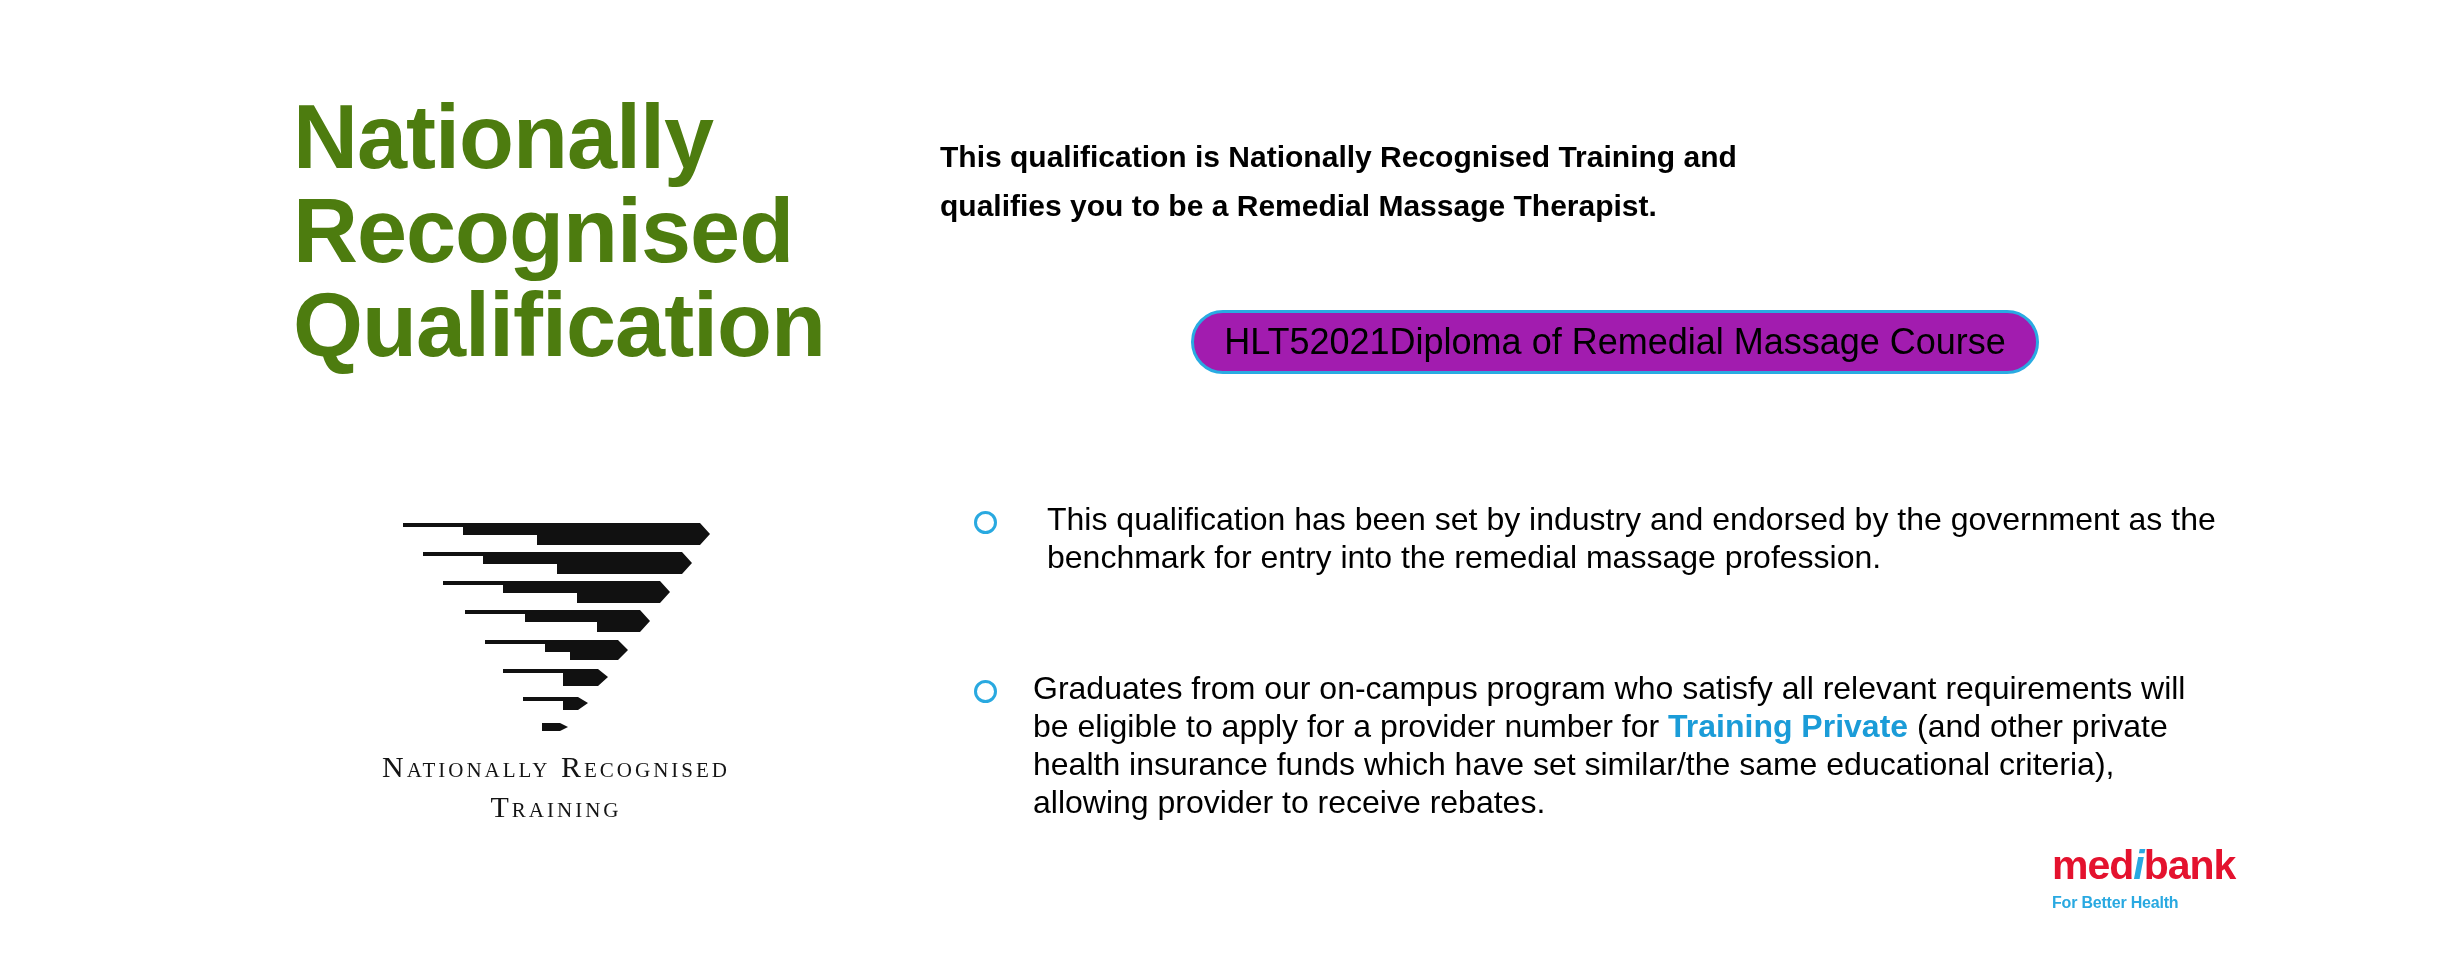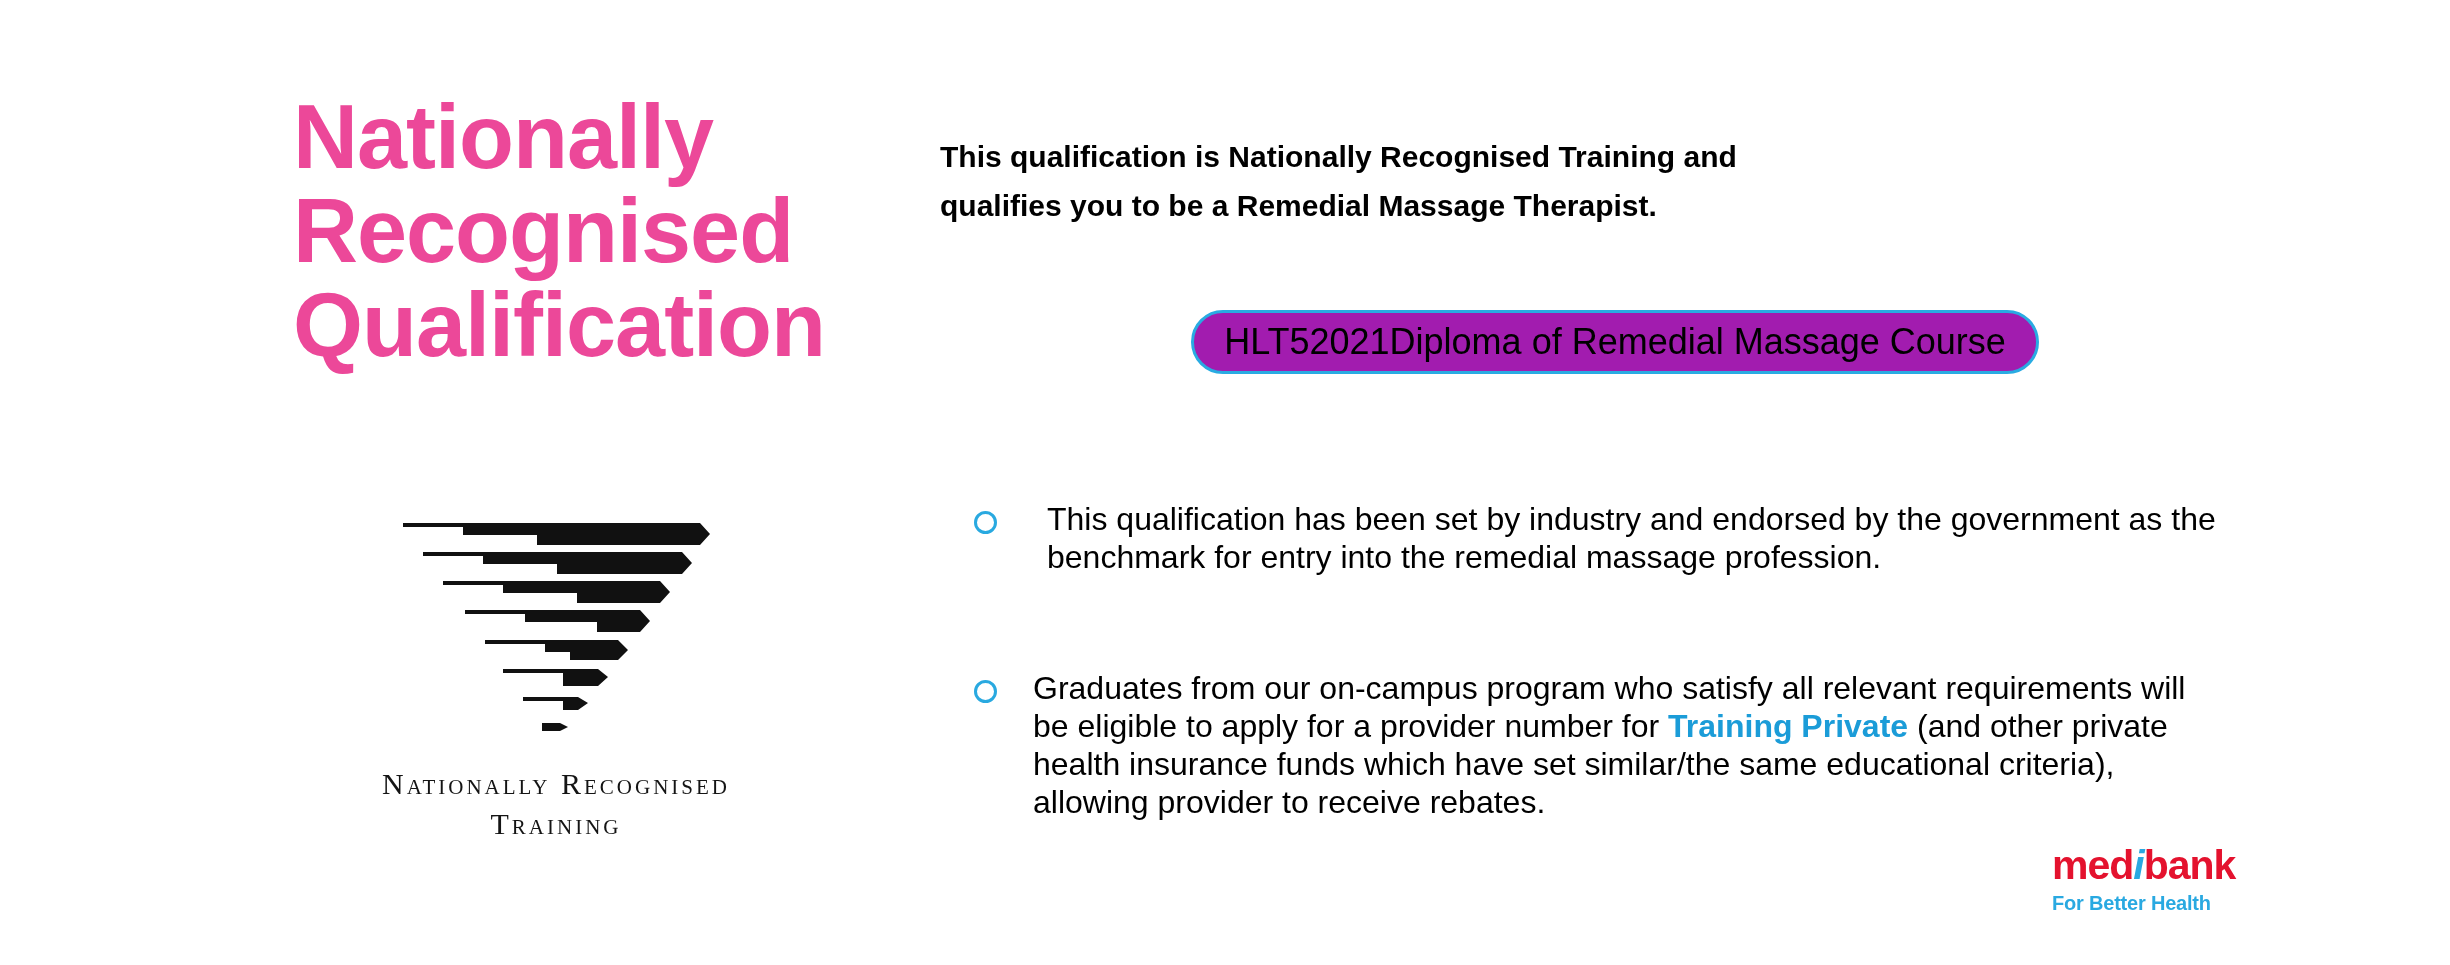--- a/index.html
+++ b/index.html
@@ -6,26 +6,26 @@
   .slide {
     position:relative; width:2450px; height:965px; background:#ffffff;
     font-family:"Liberation Sans", sans-serif; overflow:hidden; margin:0 auto;
   }
   .pre { white-space:pre-line; }
 
   
   .page-title {
     position:absolute; left:293px; top:90px; width:560px;
     font-size:90px; font-weight:bold; line-height:94px;
-    color:#ec4899; letter-spacing:-1px;
+    color:#4d7c0f; letter-spacing:-1px;
   }
   .nrt-logo { position:absolute; left:373px; top:523px; width:366px; text-align:center; }
   .nrt-triangle { display:block; margin:0 auto; width:307px; height:212px; }
   .nrt-caption {
-    margin-top:29px;
+    margin-top:12px;
     font-family:"Liberation Serif", serif; font-variant:small-caps;
     font-size:30px; line-height:40px; letter-spacing:3px; color:#141414;
   }
 
   
   .right-col { position:absolute; left:940px; top:0; width:1350px; }
   .intro-heading {
     position:absolute; left:0; top:132px; width:1350px; text-align:left;
     font-size:30px; font-weight:bold; line-height:49px; color:#000;
   }
@@ -49,21 +49,21 @@
   .hl { color:#1B9CD8; font-weight:bold; }
 
   
   .medibank { position:absolute; left:2052px; top:845px; }
   .medibank-wordmark {
     font-size:41px; font-weight:bold; letter-spacing:-1px; line-height:41px;
     color:#E4122E;
   }
   .medibank-wordmark .i-blue { color:#29A9E1; font-style:italic; }
   .medibank-tagline {
-    margin-top:7px; font-size:20px; font-weight:bold; letter-spacing:-0.2px;
+    margin-top:7px; font-size:16px; font-weight:bold; letter-spacing:-0.2px;
     color:#29A9E1; line-height:20px;
   }
 </style>
 </head>
 <body>
 
 <div class="slide">
 
   <div class="page-title pre">Nationally
 Recognised

